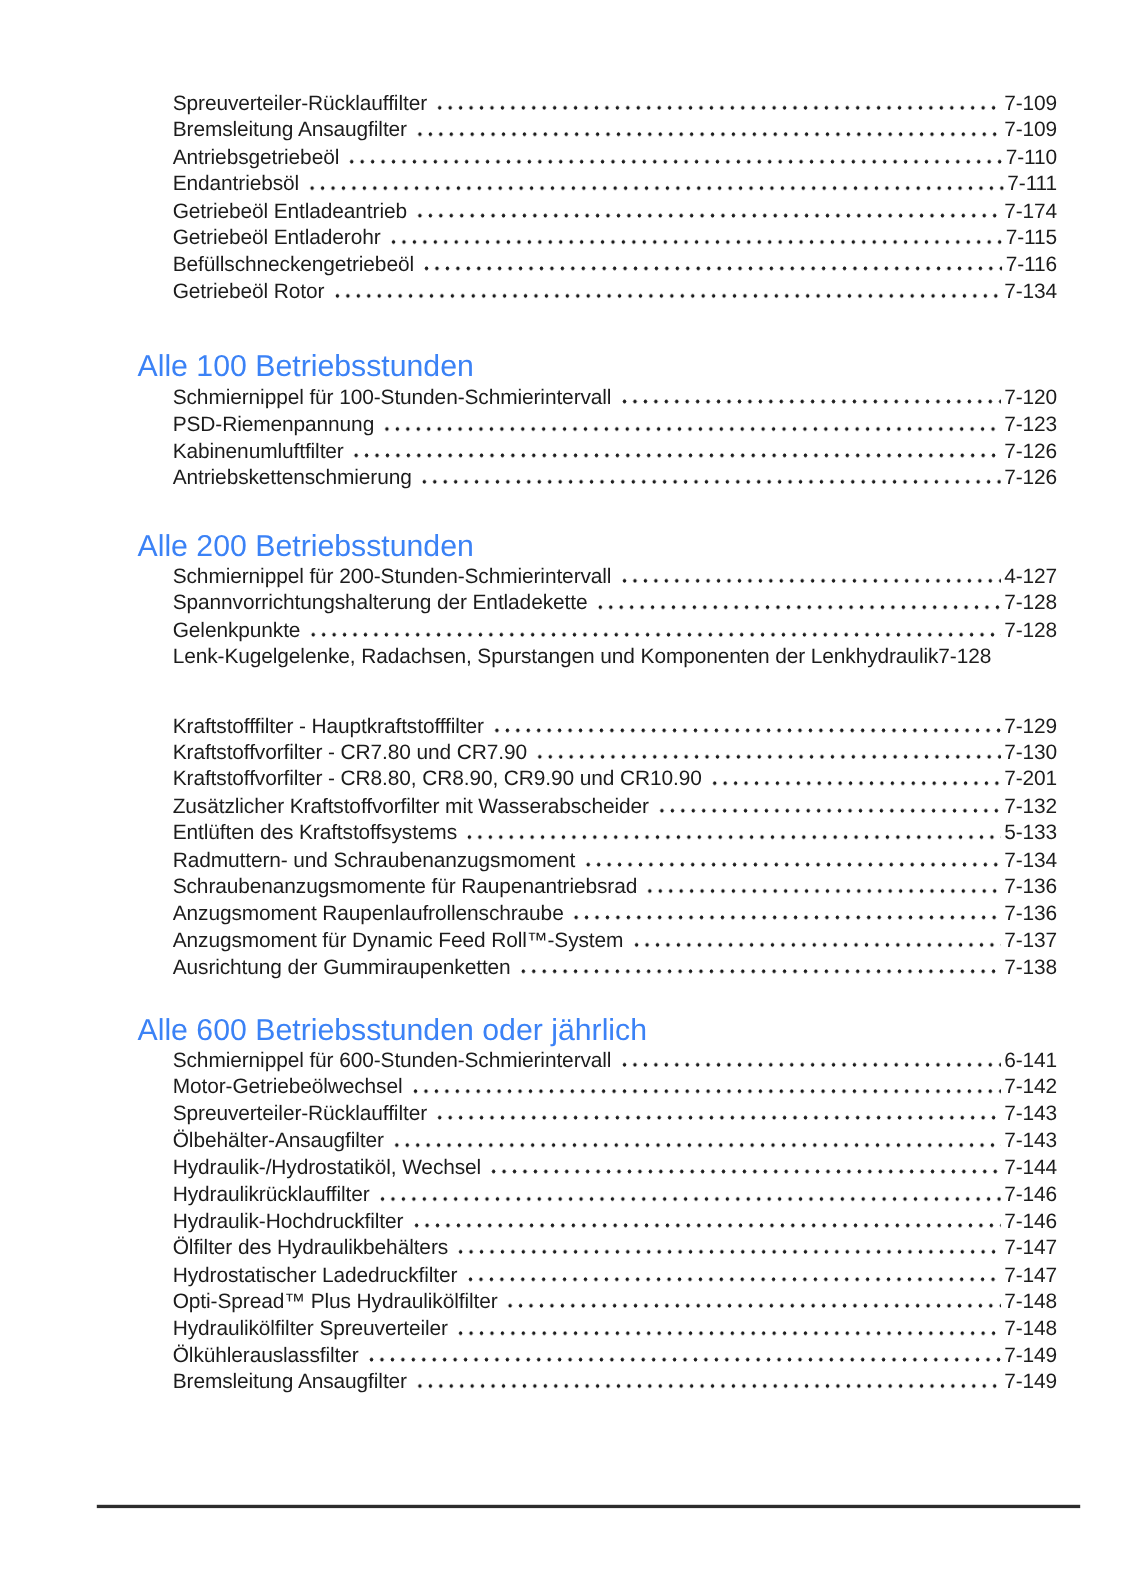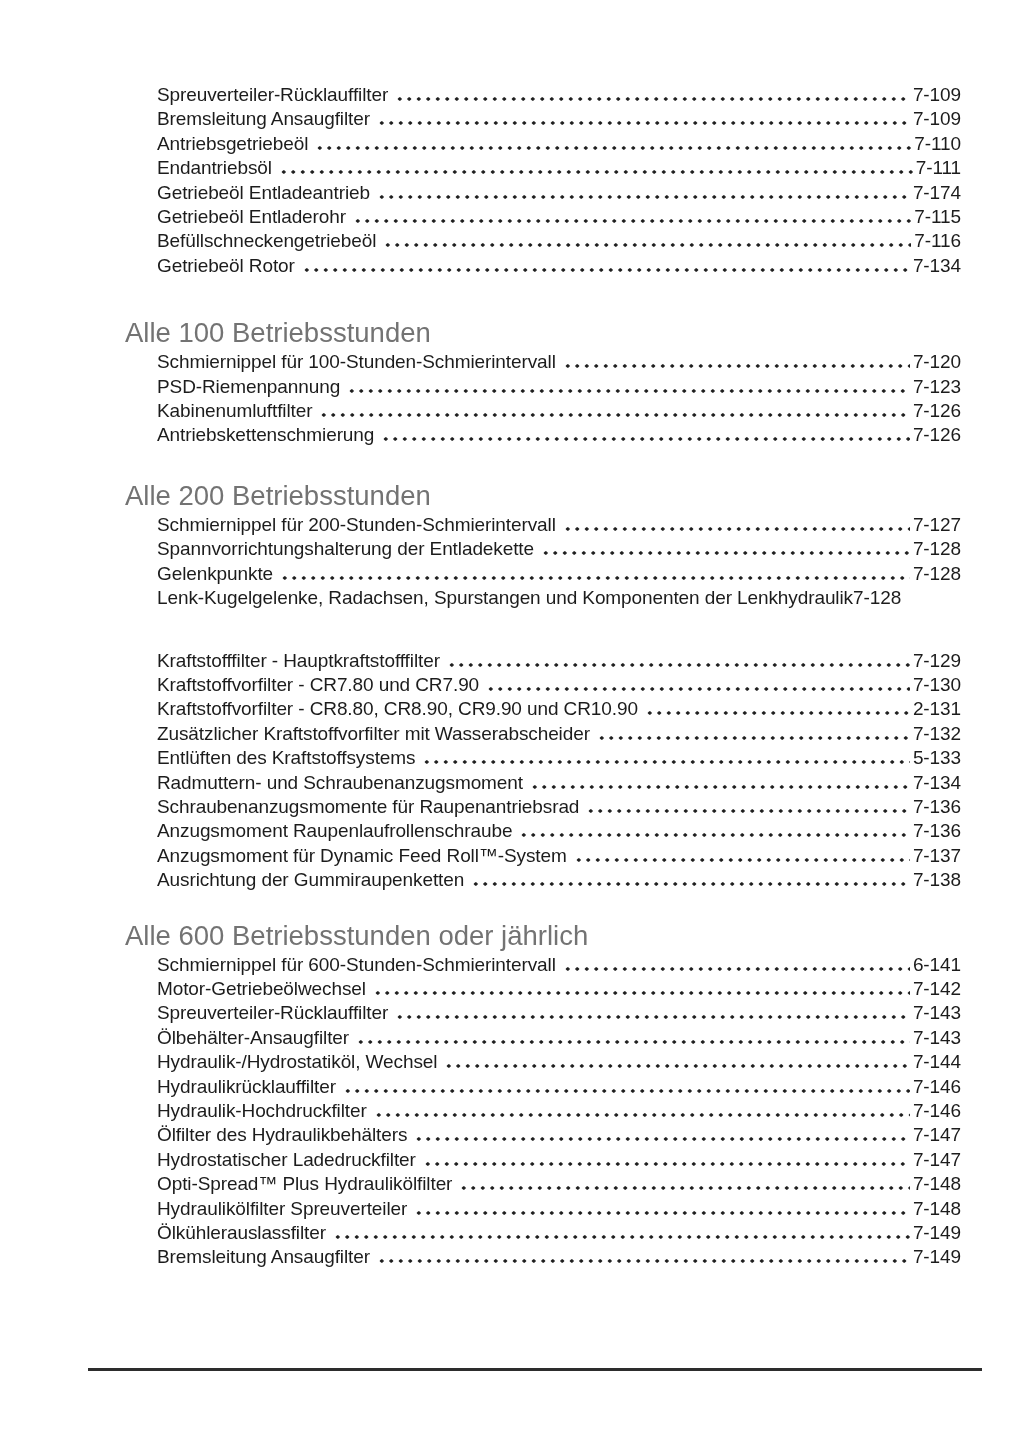--- a/index.html
+++ b/index.html
@@ -27,21 +27,21 @@
   .section:nth-of-type(2) { margin-top: 38px; }
   .section:nth-of-type(3) { margin-top: 31px; }
   .section:nth-of-type(4) { margin-top: 38px; }
   .section:nth-of-type(5) { margin-top: 26px; }
   .section-heading {
     margin: 0;
     font-size: 27.5px;
     line-height: 34px;
     font-weight: 400;
     letter-spacing: 0;
-    color: #737373;
+    color: #3b82f6;
   }
   .entry {
     display: flex;
     align-items: baseline;
     margin-left: 32px;
     font-size: 19px;
     line-height: 24.4px;
     letter-spacing: -0.1px;
   }
   .entry .title {
@@ -144,21 +144,21 @@
           <span class="title">Antriebskettenschmierung</span>
           <span class="leader"></span>
           <span class="pagenum">7-126</span>
         </div>
       </section>
       <section class="section">
         <h2 class="section-heading">Alle 200 Betriebsstunden</h2>
         <div class="entry">
           <span class="title">Schmiernippel für 200-Stunden-Schmierintervall</span>
           <span class="leader"></span>
-          <span class="pagenum">7-127</span>
+          <span class="pagenum">4-127</span>
         </div>
         <div class="entry">
           <span class="title">Spannvorrichtungshalterung der Entladekette</span>
           <span class="leader"></span>
           <span class="pagenum">7-128</span>
         </div>
         <div class="entry">
           <span class="title">Gelenkpunkte</span>
           <span class="leader"></span>
           <span class="pagenum">7-128</span>
@@ -176,21 +176,21 @@
           <span class="pagenum">7-129</span>
         </div>
         <div class="entry">
           <span class="title">Kraftstoffvorfilter - CR7.80 und CR7.90</span>
           <span class="leader"></span>
           <span class="pagenum">7-130</span>
         </div>
         <div class="entry">
           <span class="title">Kraftstoffvorfilter - CR8.80, CR8.90, CR9.90 und CR10.90</span>
           <span class="leader"></span>
-          <span class="pagenum">2-131</span>
+          <span class="pagenum">7-201</span>
         </div>
         <div class="entry">
           <span class="title">Zusätzlicher Kraftstoffvorfilter mit Wasserabscheider</span>
           <span class="leader"></span>
           <span class="pagenum">7-132</span>
         </div>
         <div class="entry">
           <span class="title">Entlüften des Kraftstoffsystems</span>
           <span class="leader"></span>
           <span class="pagenum">5-133</span>

